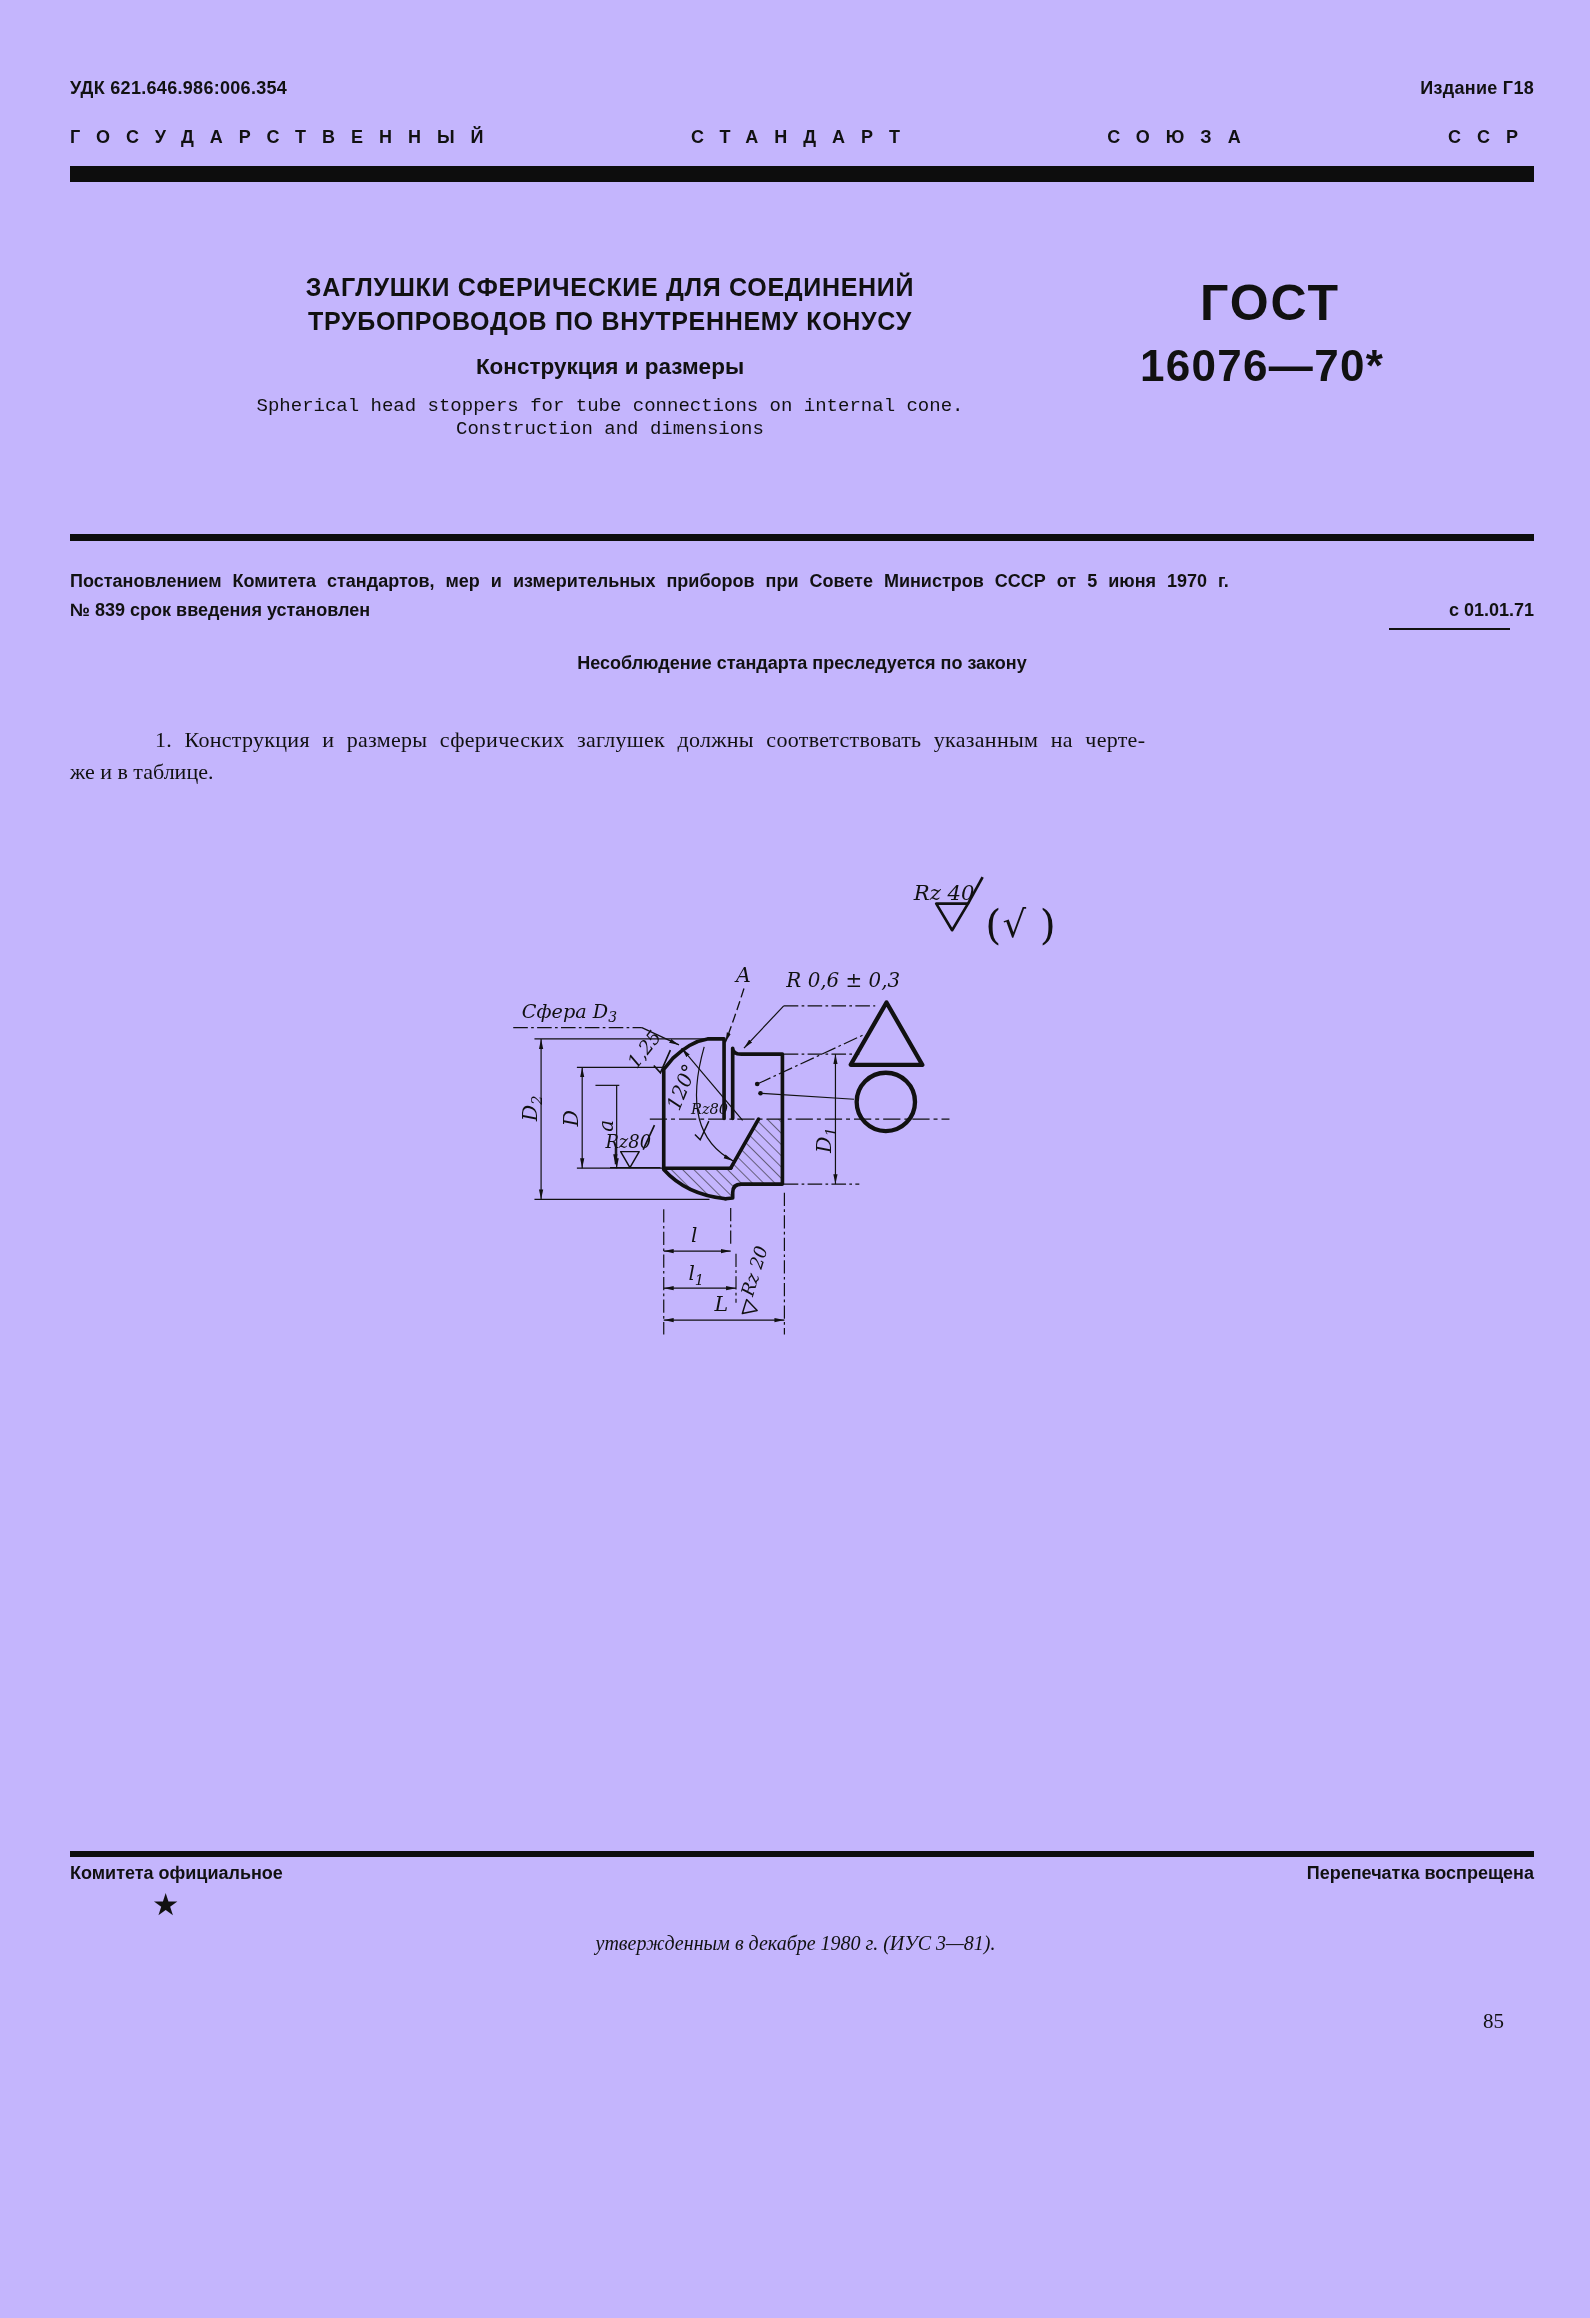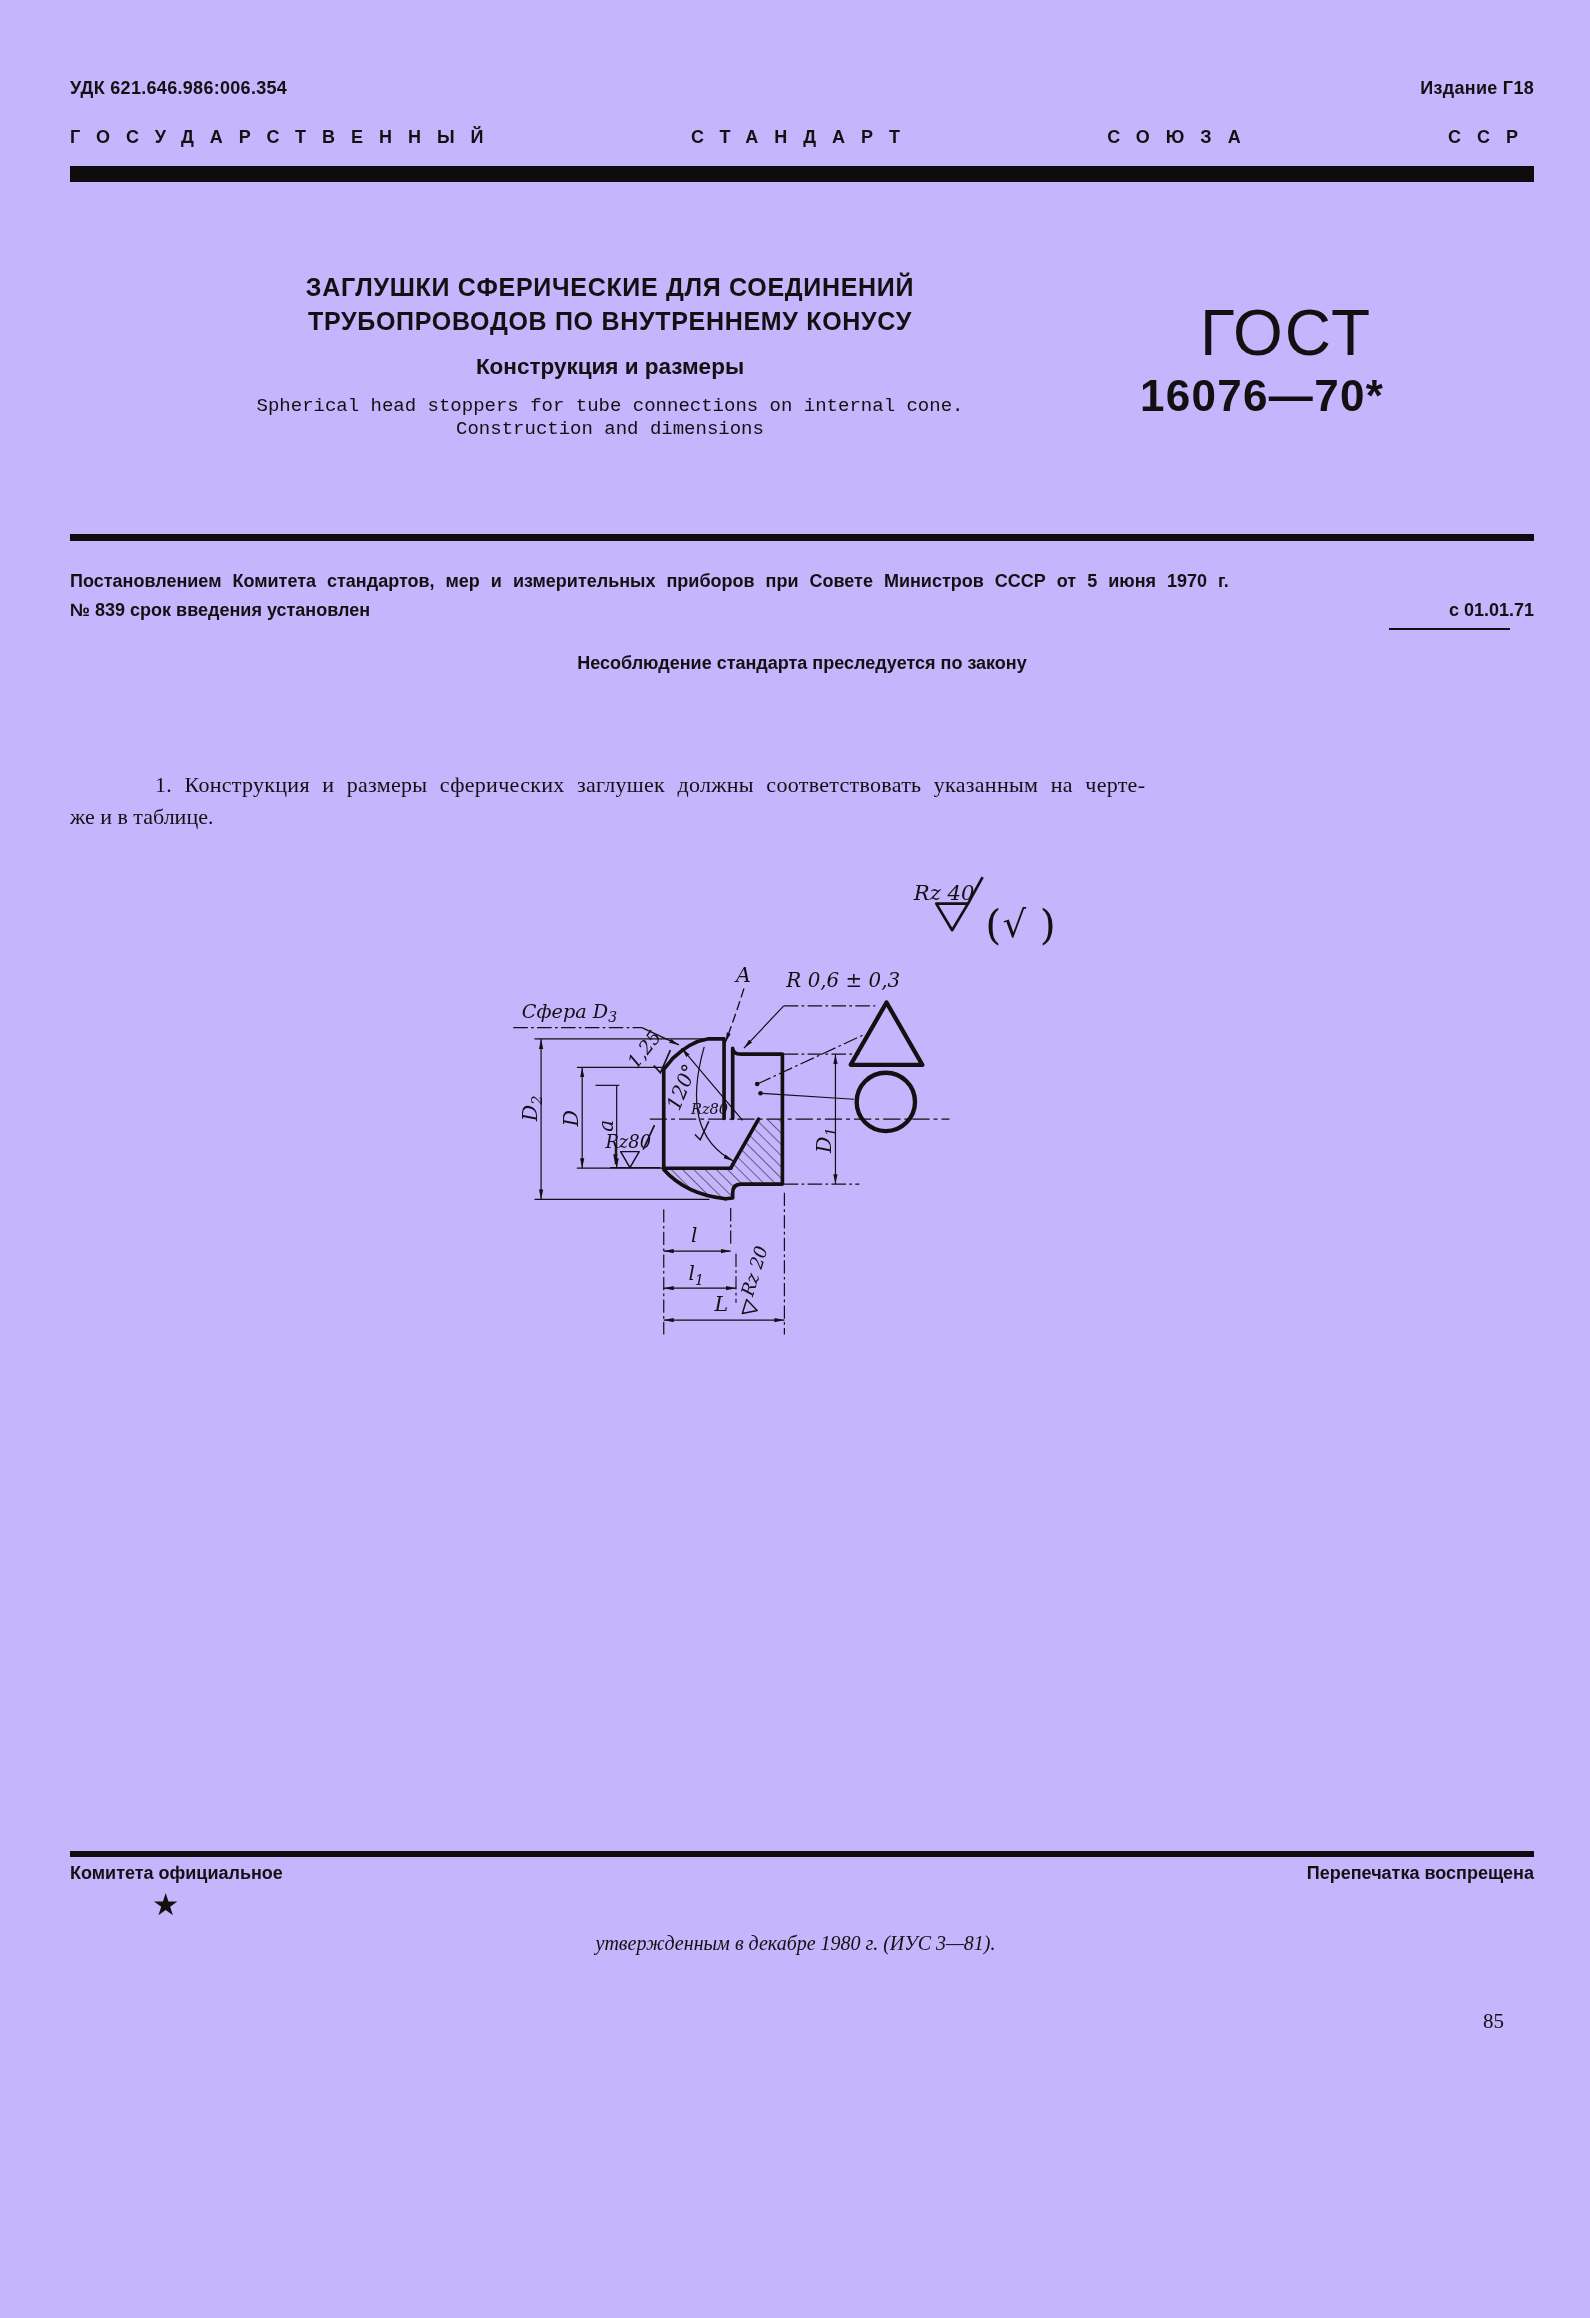--- a/index.html
+++ b/index.html
@@ -14,32 +14,32 @@
   .gost-state{top:127px;left:70px;width:1464px;display:flex;justify-content:space-between;
     font-weight:bold;font-size:18px;}
   .gost-state span{letter-spacing:16px;white-space:nowrap;}
   .black-bar{top:166px;left:70px;width:1464px;height:16px;background:#0d0d0d;}
   
   .title-left{top:270px;left:219px;width:782px;text-align:center;}
   .title-main{font-weight:bold;font-size:25px;line-height:34px;letter-spacing:0.7px;}
   .title-sub{font-weight:bold;font-size:22.5px;margin-top:16px;}
   .title-en{font-family:Liberation Mono, monospace;font-size:19px;line-height:23px;margin-top:14.6px;}
   .gost-box{top:278px;left:1140px;width:371px;text-align:left;}
-  .gost-word{font-weight:normal;font-size:64px;letter-spacing:2px;line-height:50px;padding-left:60px;margin-top:30px;}
+  .gost-word{font-weight:bold;font-size:50px;letter-spacing:2px;line-height:50px;padding-left:60px;}
   .gost-num{font-weight:bold;font-size:44px;letter-spacing:1.3px;line-height:46px;margin-top:14.6px;}
   .rule1{top:534px;left:70px;width:1464px;height:7.3px;background:#0d0d0d;}
   
   .decree{top:567px;left:70px;width:1464px;font-weight:bold;font-size:18px;line-height:28.5px;}
   .decree-l1{word-spacing:6px;white-space:nowrap;}
   .decree-l2{display:flex;justify-content:space-between;}
   .date-underline{top:628px;left:1389px;width:121px;height:2px;background:#111;}
   .law-notice{top:653px;left:70px;width:1464px;text-align:center;font-weight:bold;font-size:18px;}
   
   .para{top:724px;left:70px;width:1466px;font-family:"Liberation Serif",serif;
-    font-size:22px;line-height:32px;margin-top:45px;}
+    font-size:22px;line-height:32px;}
   .para-l1{text-indent:85px;word-spacing:6.6px;letter-spacing:0.3px;white-space:nowrap;}
   
   .drawing-svg{top:848px;left:484px;}
   
   .rule2{top:1851px;left:70px;width:1464px;height:6px;background:#0d0d0d;}
   .footer-row{top:1863px;left:70px;width:1464px;display:flex;justify-content:space-between;
     font-weight:bold;font-size:18px;}
   .star{top:1887px;left:152px;font-size:30.5px;color:#111;}
   .footnote{top:1927px;left:398px;width:795px;text-align:center;
     font-family:"Liberation Serif",serif;font-style:italic;font-size:20px;line-height:32px;}

